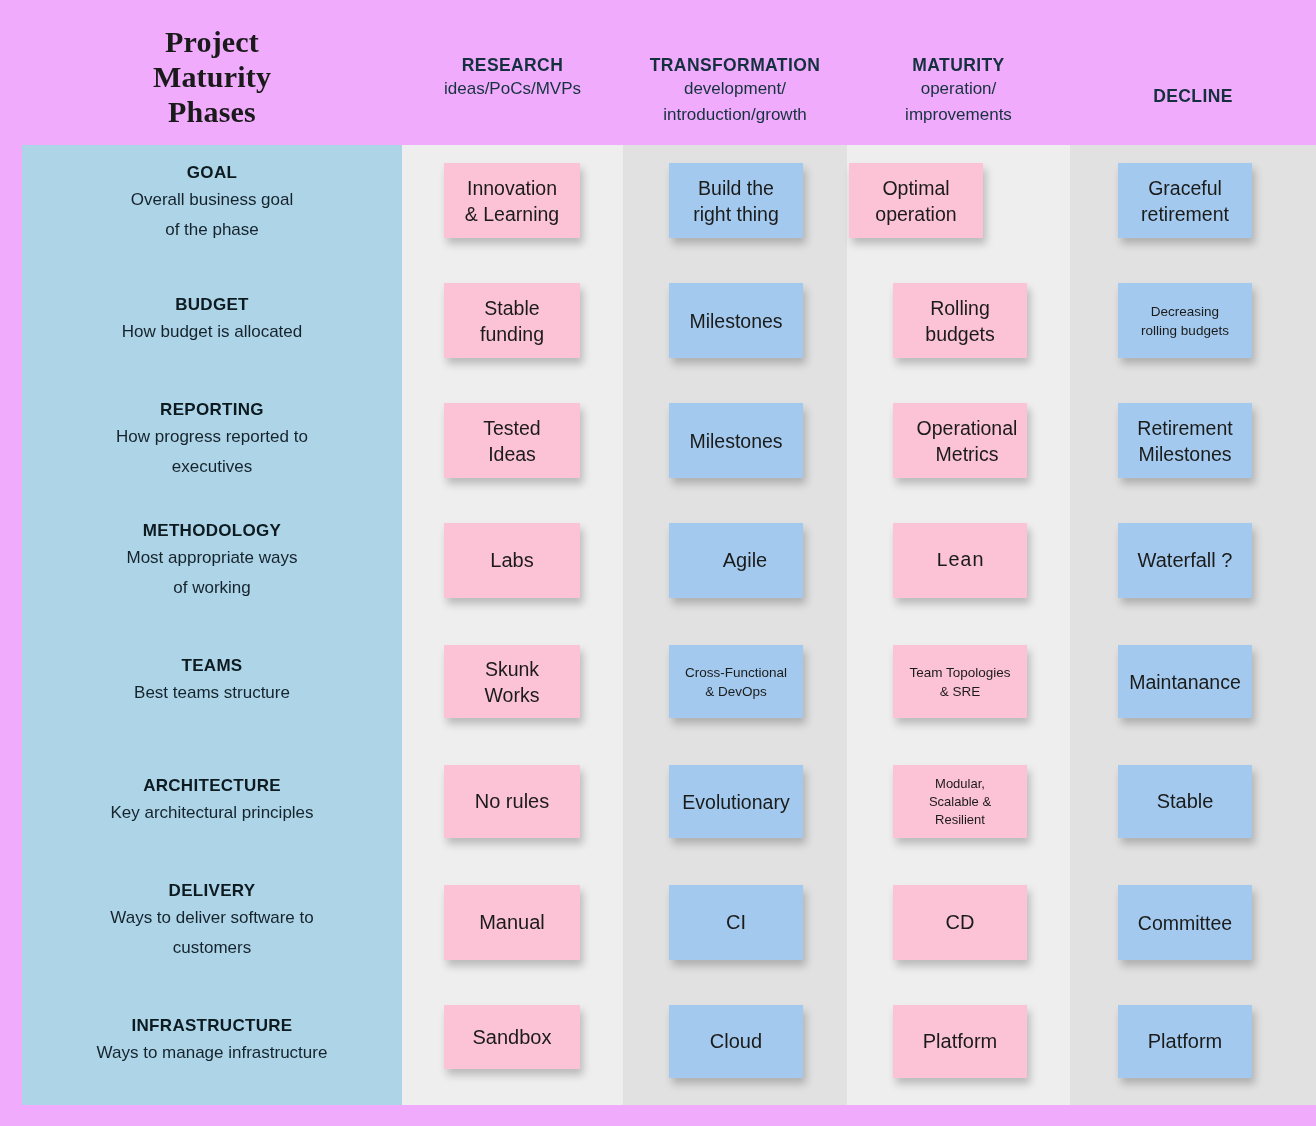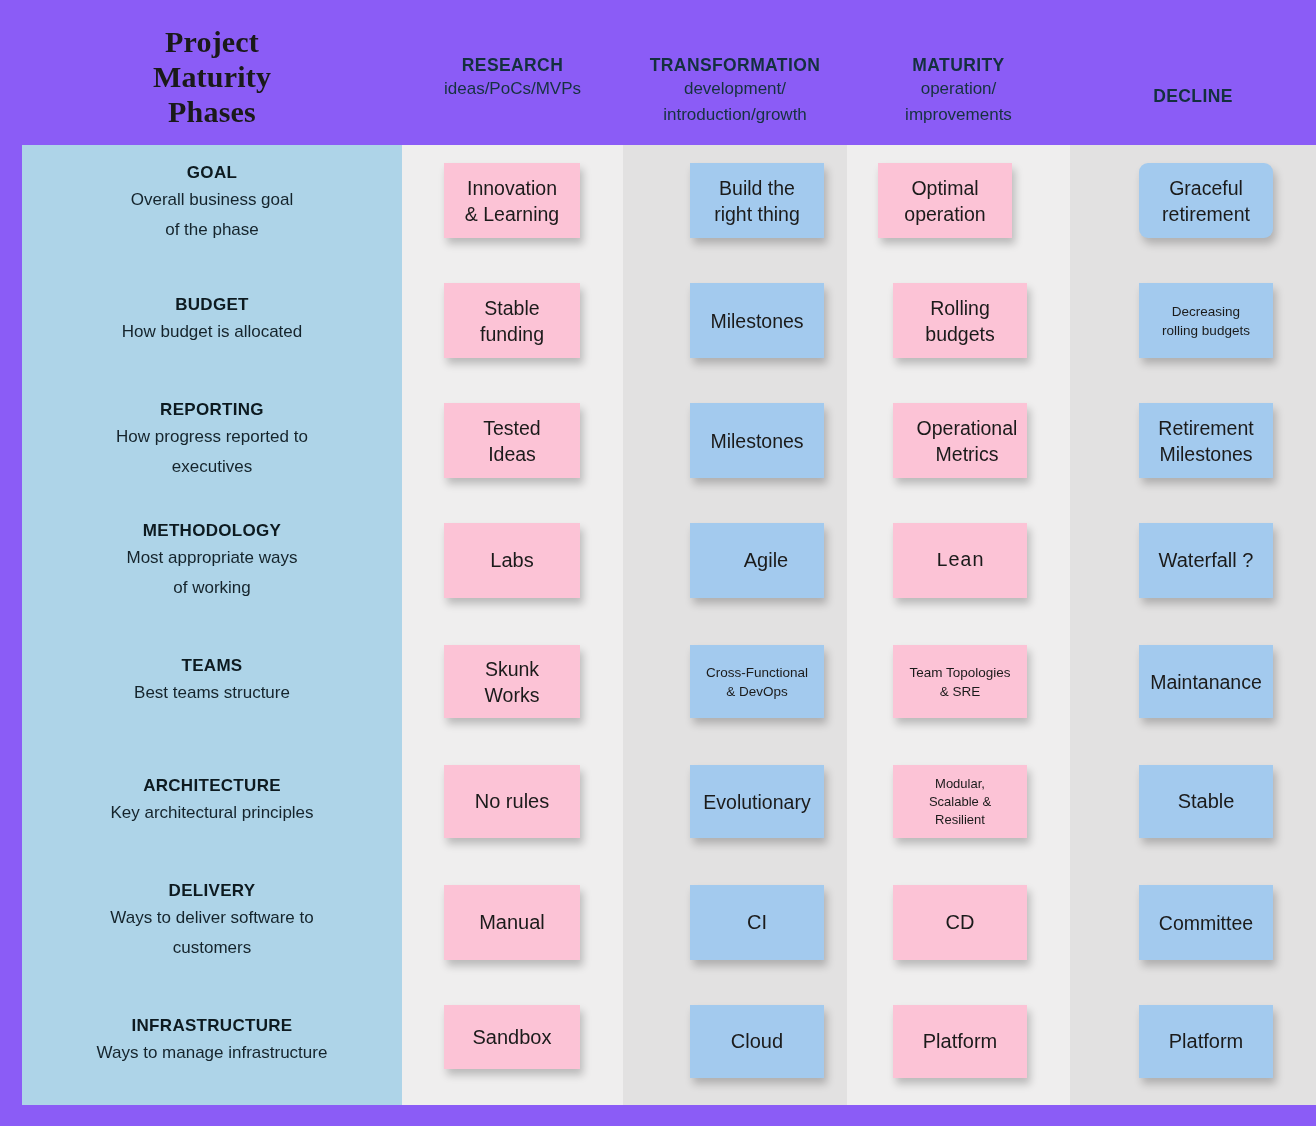--- a/index.html
+++ b/index.html
@@ -9,21 +9,21 @@
     height: 1126px;
     background: #ffffff;
     font-family: "Liberation Sans", sans-serif;
     overflow: hidden;
   }
 
   #canvas {
     position: relative;
     width: 1316px;
     height: 1126px;
-    background: #8b5cf6;
+    background: #f0abfc;
   }
 
   
   .band {
     position: absolute;
     top: 145px;
     height: 960px;
   }
   .band.sidebar-band {
     left: 22px;
@@ -102,21 +102,21 @@
     position: absolute;
     display: flex;
     align-items: center;
     justify-content: center;
     text-align: center;
     color: #1b1b1b;
     box-shadow: 3px 6px 8px rgba(0,0,0,0.22);
     padding: 2px 6px;
   }
   .note.pink { background: #fcc3d6; }
-  .note.blue { background: #a3caee; margin-left: 21px; }
+  .note.blue { background: #a3caee; }
 
   .note .note-text { display: block; width: 100%; }
 
   .note.size-lg .note-text { font-size: 20px;   line-height: 27px; }
   .note.size-md .note-text { font-size: 19.5px; line-height: 26px; }
   .note.size-sm .note-text { font-size: 13.5px; line-height: 19px; }
   .note.size-xs .note-text { font-size: 13px;   line-height: 18px; }
 </style>
 </head>
 <body>
@@ -157,24 +157,24 @@
       <div class="row-label" style="top: 160px;">
         <div class="rl-title">GOAL</div>
         <div class="rl-sub">Overall business goal<br>of the phase</div>
       </div>
       <div class="note pink size-md" style="left: 444px; top: 163px; width: 136px; height: 75px;">
         <span class="note-text">Innovation<br>&amp; Learning</span>
       </div>
       <div class="note blue size-md" style="left: 669px; top: 163px; width: 134px; height: 75px;">
         <span class="note-text">Build the<br>right thing</span>
       </div>
-      <div class="note pink size-md" style="left: 878px; top: 163px; width: 134px; height: 75px; justify-content: center;">
+      <div class="note pink size-md" style="left: 849px; top: 163px; width: 134px; height: 75px; justify-content: center;">
         <span class="note-text">Optimal<br>operation</span>
       </div>
-      <div class="note blue size-md" style="left: 1118px; top: 163px; width: 134px; height: 75px; border-radius: 9px;">
+      <div class="note blue size-md" style="left: 1118px; top: 163px; width: 134px; height: 75px;">
         <span class="note-text">Graceful<br>retirement</span>
       </div>
       <div class="row-label" style="top: 292px;">
         <div class="rl-title">BUDGET</div>
         <div class="rl-sub">How budget is allocated</div>
       </div>
       <div class="note pink size-md" style="left: 444px; top: 283px; width: 136px; height: 75px;">
         <span class="note-text">Stable<br>funding</span>
       </div>
       <div class="note blue size-md" style="left: 669px; top: 283px; width: 134px; height: 75px;">

